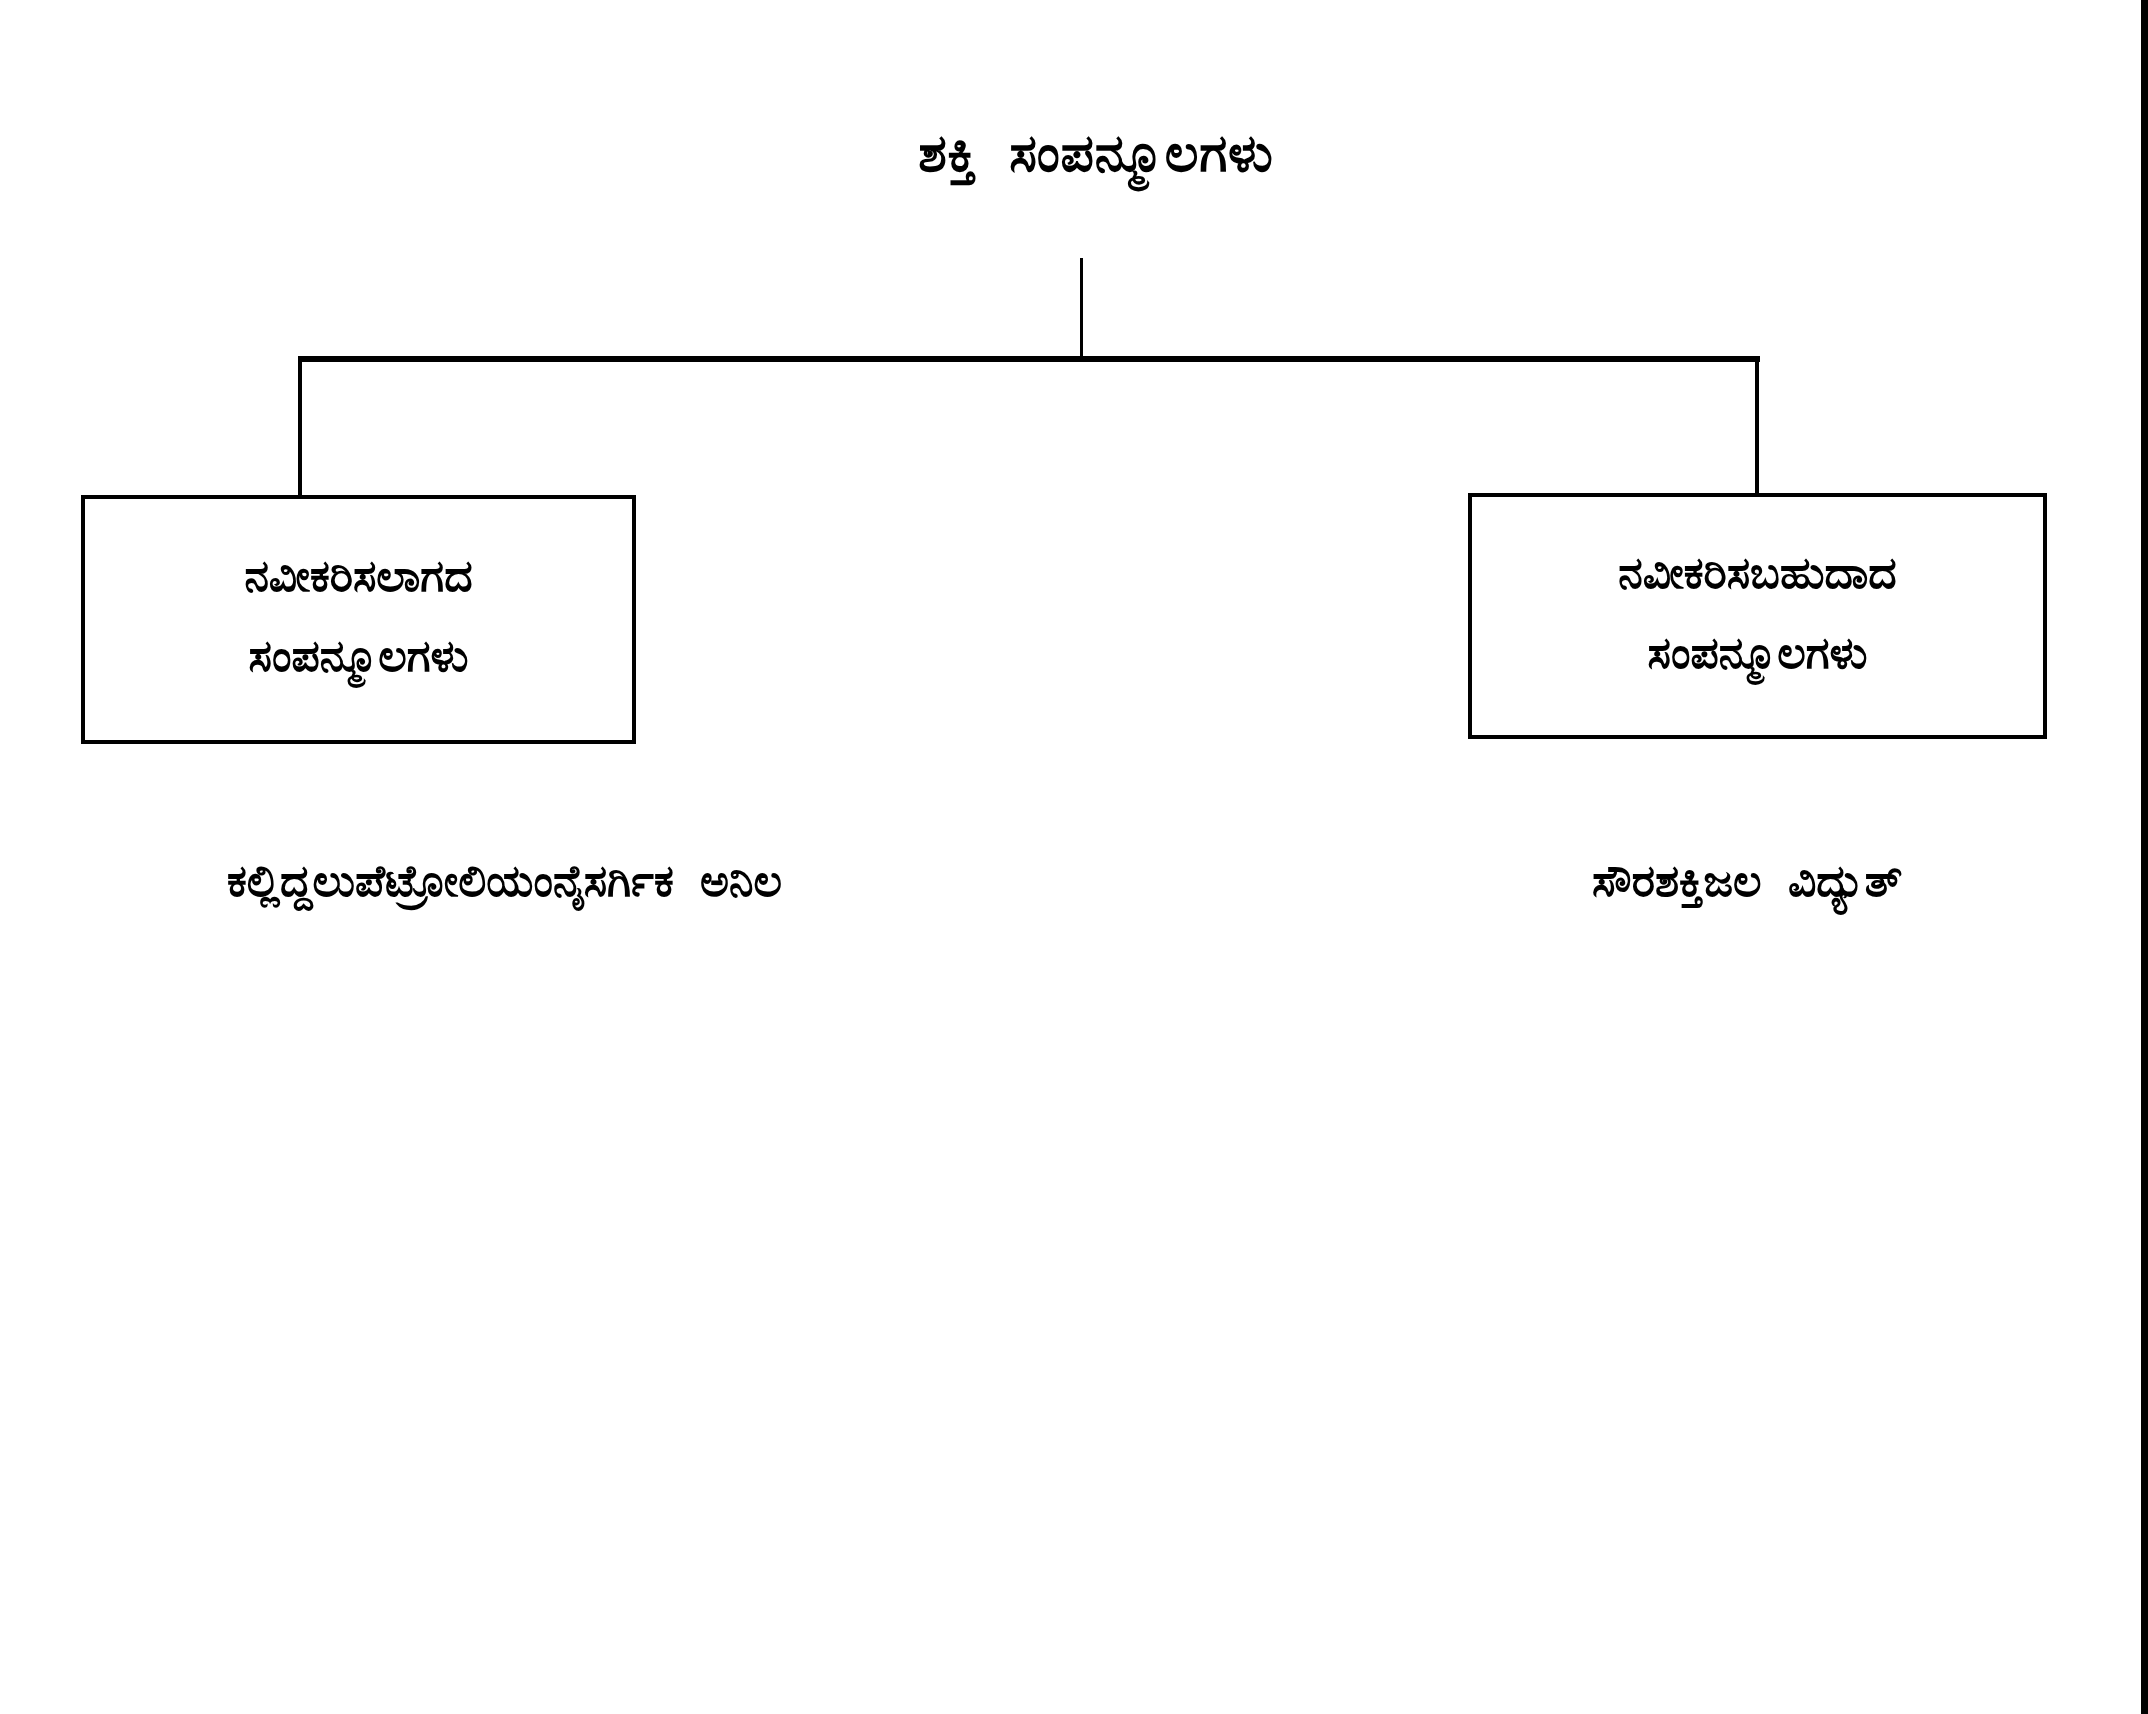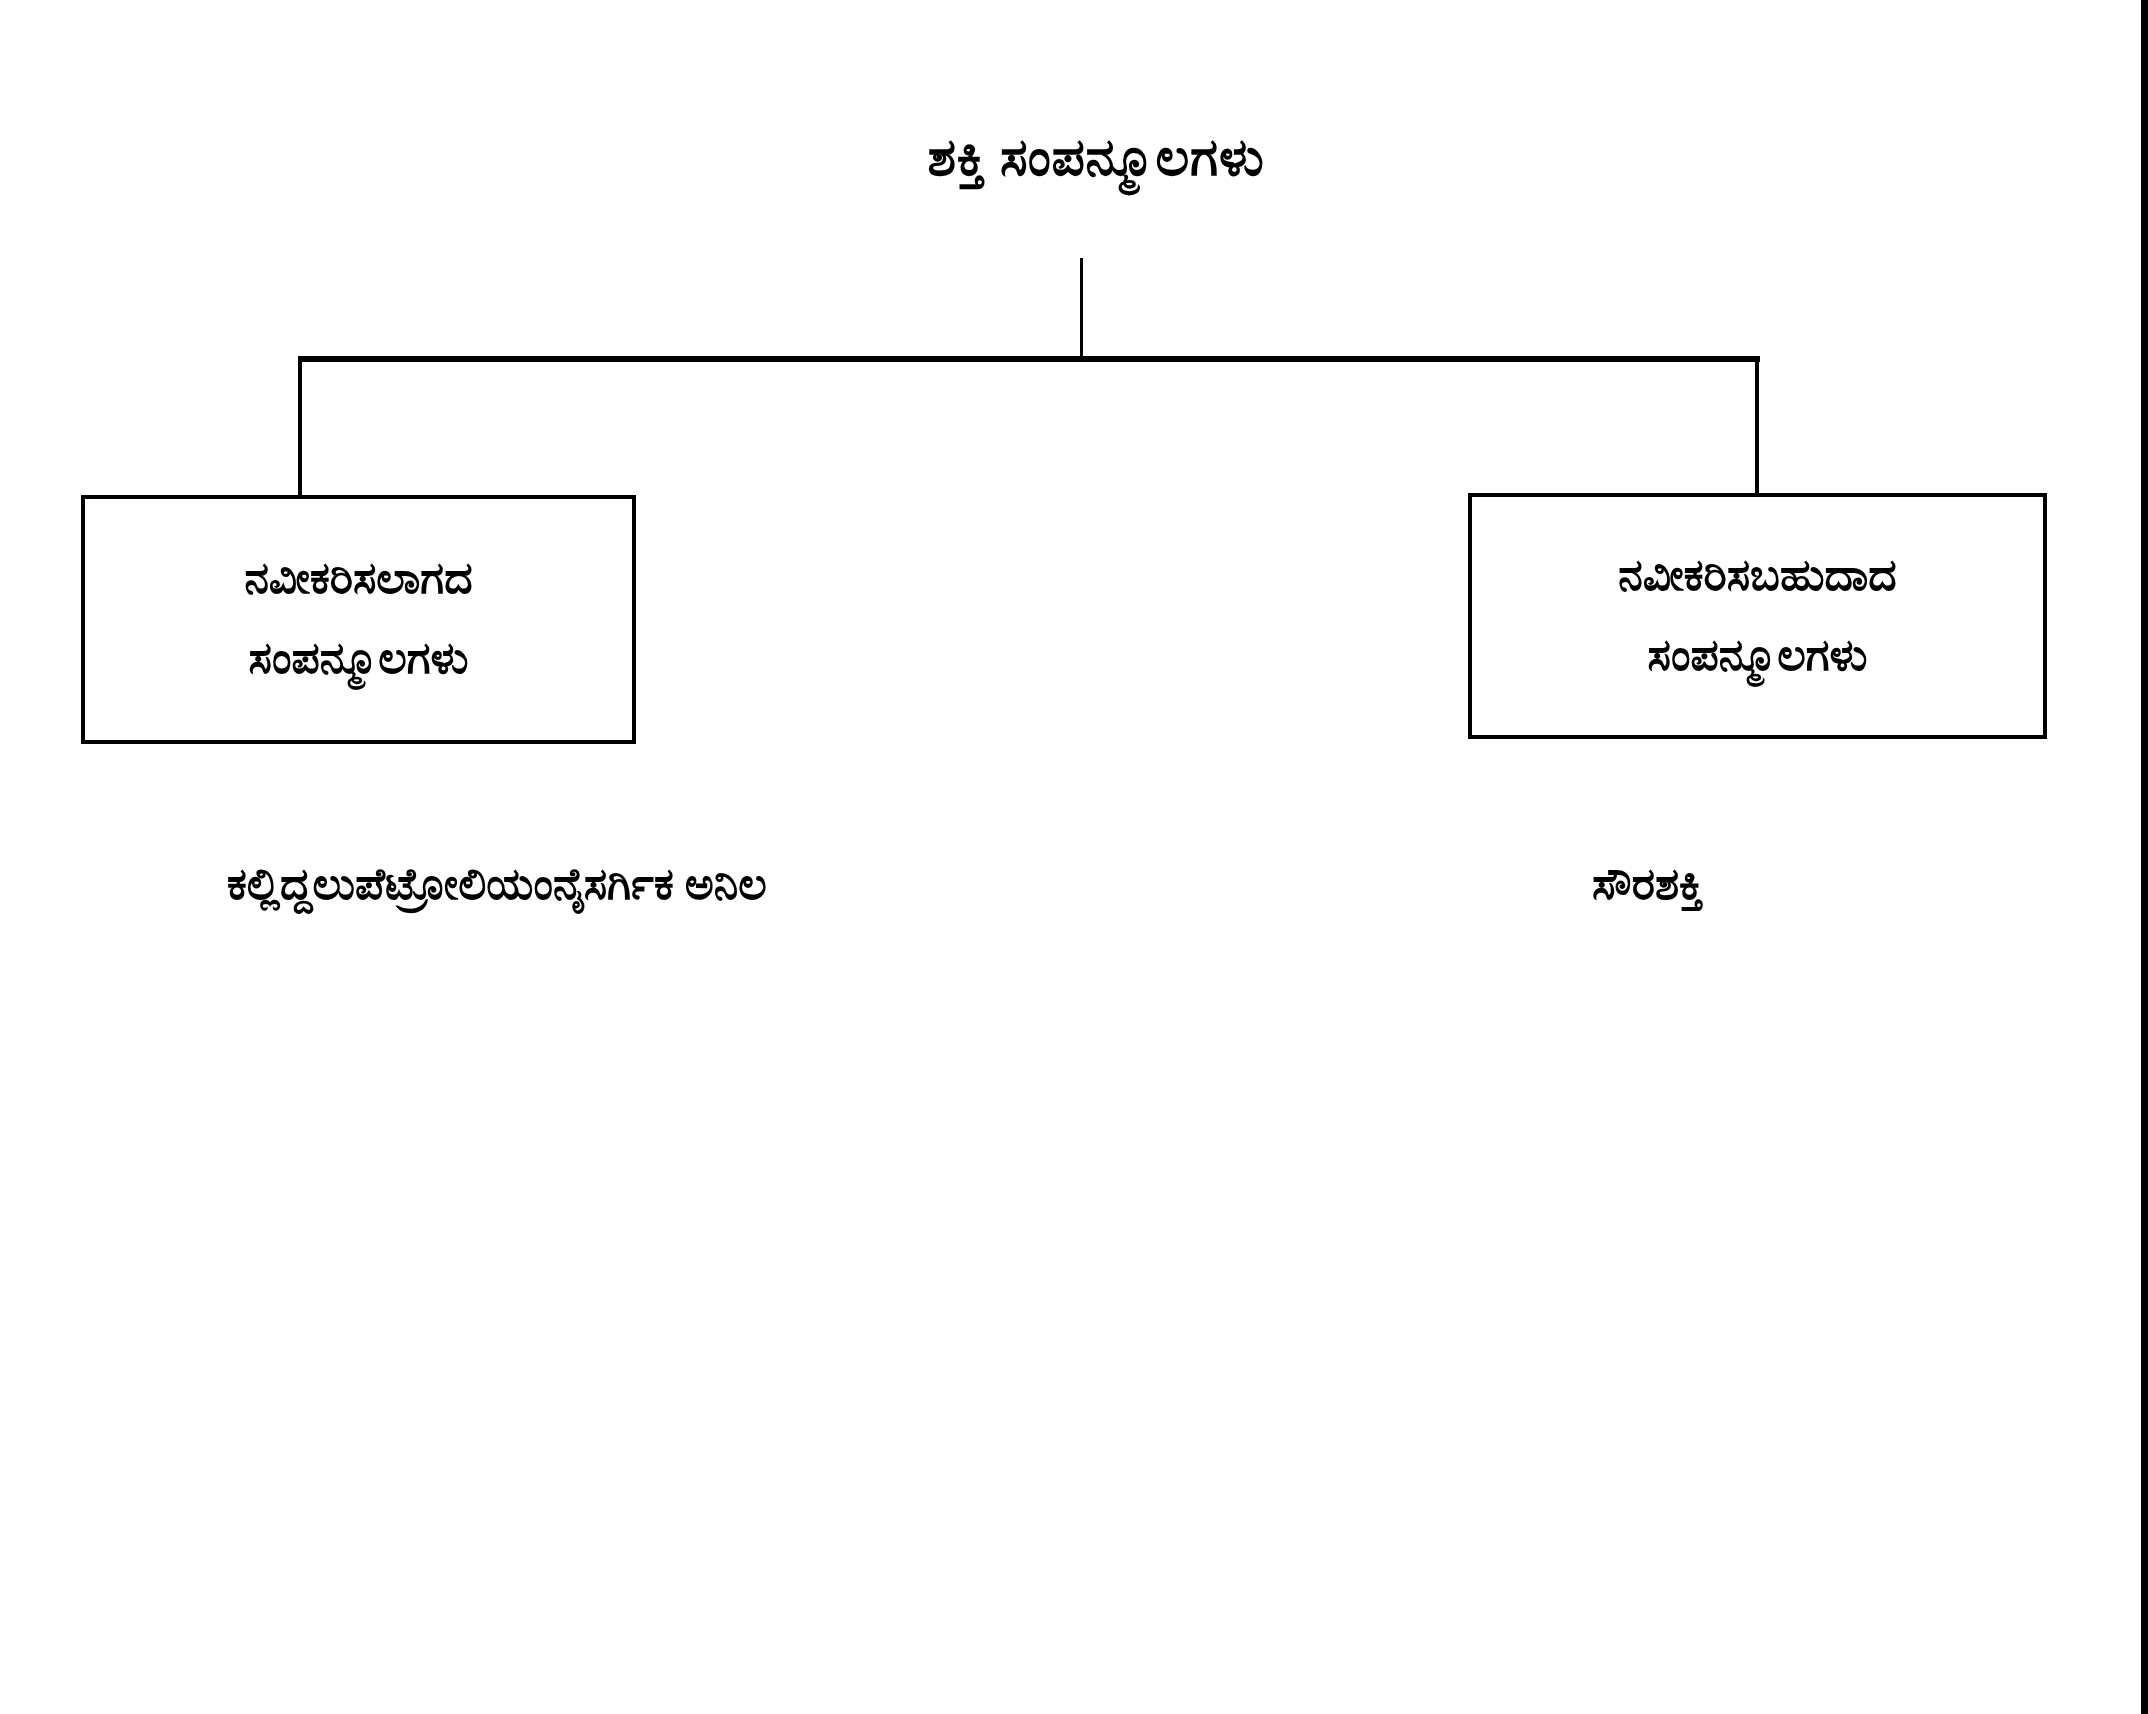--- a/index.html
+++ b/index.html
@@ -6,21 +6,21 @@
     margin: 0;
     padding: 0;
     background: #ffffff;
   }
   #page {
     position: relative;
     width: 2148px;
     height: 1714px;
     background: #ffffff;
     overflow: hidden;
-    font-family: Liberation Serif, serif;
+    font-family: Liberation Mono, monospace;
     color: #000000;
   }
 
   
   .diagram-title {
     position: absolute;
     left: 0;
     top: 124px;
     width: 100%;
     padding-left: 44px;
@@ -112,18 +112,19 @@
   </div>
 
   <div class="item-list list-left">
     <div class="list-item">ಕಲ್ಲಿದ್ದಲು</div>
     <div class="list-item">ಪೆಟ್ರೋಲಿಯಂ</div>
     <div class="list-item">ನೈಸರ್ಗಿಕ ಅನಿಲ</div>
   </div>
 
   <div class="item-list list-right">
     <div class="list-item">ಸೌರಶಕ್ತಿ</div>
+    <div class="list-item">ಜಲ ವಿದ್ಯುತ್</div>
   </div>
 
   <div class="right-edge-strip"></div>
 
 </div>
 
 
 </body></html>

